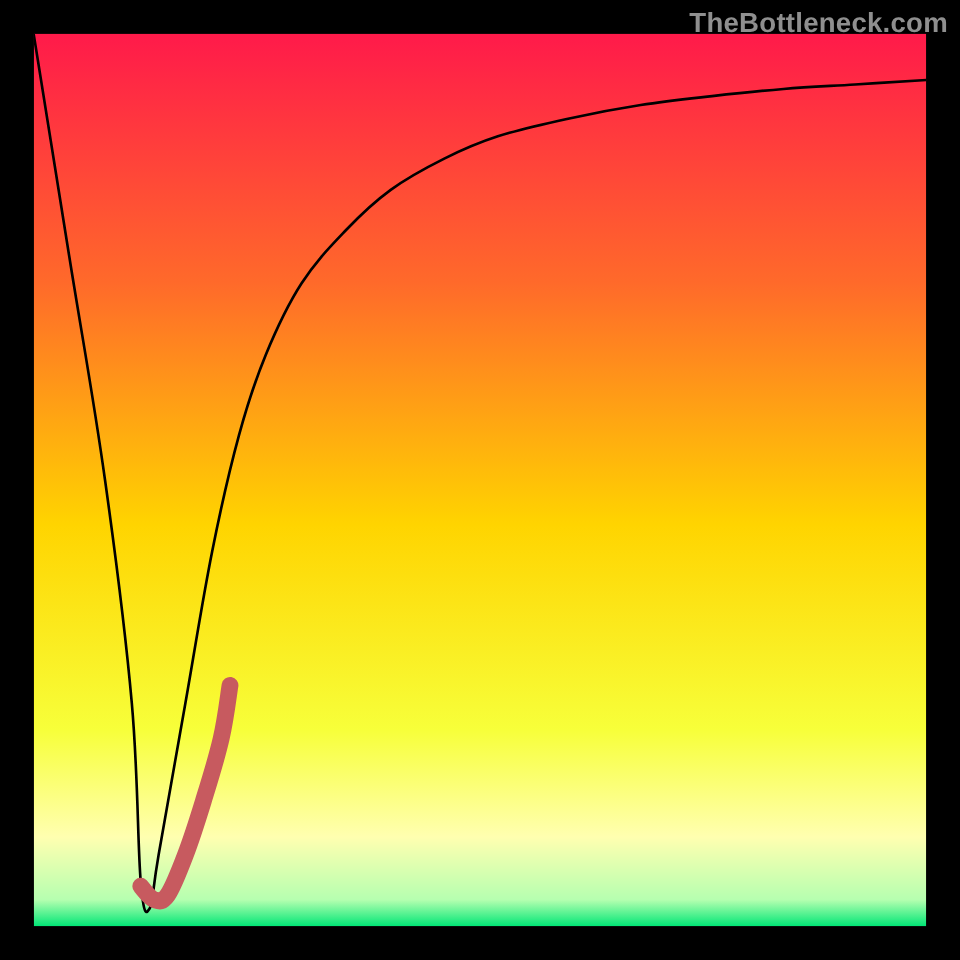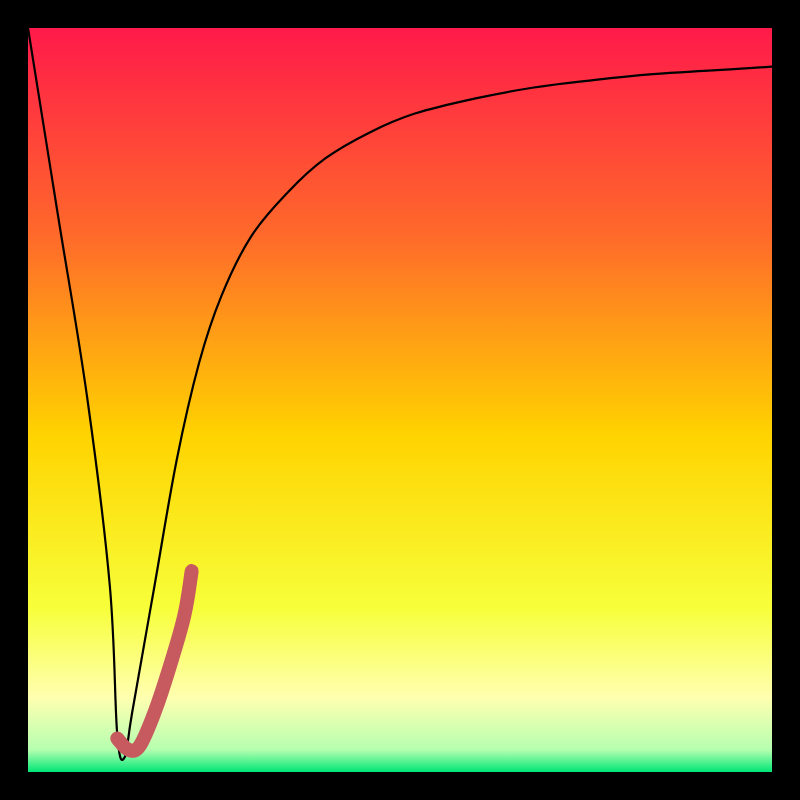--- a/index.html
+++ b/index.html
@@ -54,13 +54,14 @@
           <stop id="g4" offset="90%" stop-color="#ffffb0"></stop>
           <stop id="g5" offset="97%" stop-color="#b6ffb0"></stop>
           <stop id="g6" offset="100%" stop-color="#00e676"></stop>
         </linearGradient>
       </defs>
       <rect x="0" y="0" width="744" height="744" fill="url(#bg)"></rect>
       <path id="curve-path" fill="none" stroke="#000000" stroke-width="2.2" stroke-linecap="round" stroke-linejoin="round" d="M 0 0 C 5.3568 33.48, 19.046400000000002 119.04, 29.76 186 C 40.473600000000005 252.95999999999998, 50.1456 305.04, 59.52 372 C 68.8944 438.96, 76.48320000000001 497.736, 81.84 558 C 87.1968 618.264, 86.6016 675.9984, 89.28 706.8 C 91.9584 737.6016, 94.0416 733.1376, 96.72 729.12 C 99.3984 725.1024, 98.8032 715.2816, 104.16000000000001 684.48 C 109.51680000000002 653.6784, 118.4448 603.5328, 126.48 558 C 134.5152 512.4672, 140.7648 471.696, 148.8 431.52000000000004 C 156.83520000000001 391.34400000000005, 163.0848 364.26239999999996, 171.12 334.79999999999995 C 179.1552 305.33759999999995, 184.0656 290.60639999999995, 193.44 267.84 C 202.8144 245.0736, 211.1472 227.06880000000007, 223.2 208.32000000000005 C 235.25279999999998 189.57120000000003, 247.00799999999998 177.74159999999995, 260.4 163.67999999999995 C 273.792 149.61839999999995, 282.8688 140.91360000000003, 297.6 130.20000000000005 C 312.3312 119.48640000000005, 326.1696 112.19519999999999, 342.24 104.15999999999997 C 358.3104 96.12479999999995, 368.1312 91.58639999999995, 386.88 85.55999999999995 C 405.6288 79.53359999999994, 424.97279999999995 75.36719999999994, 446.4 70.67999999999995 C 467.8272 65.99279999999996, 484.4928 62.86799999999999, 505.92 59.51999999999998 C 527.3472 56.171999999999976, 544.0128000000001 54.49055999999992, 565.44 52.07999999999993 C 586.8672 49.66943999999994, 603.5328 47.86896000000003, 624.9599999999999 46.12800000000004 C 646.3871999999999 44.387040000000056, 663.0528 43.74720000000003, 684.48 42.408000000000015 C 705.9072 41.0688, 733.2864 39.35759999999999, 744 38.68799999999999"></path>
       <path id="highlight-path" fill="none" stroke="#c75a5f" stroke-width="14" stroke-linecap="round" stroke-linejoin="round" d="M 89.28 710.52 C 91.28880000000001 712.5287999999999, 96.42240000000001 720.3408, 100.44000000000001 721.68 C 104.45760000000001 723.0192, 106.91279999999999 724.6560000000001, 111.6 717.96 C 116.2872 711.264, 121.1232 698.5416, 126.48 684.48 C 131.8368 670.4184, 136.00320000000002 657.2496, 141.36 639.84 C 146.7168 622.4304000000001, 152.2224 605.1696, 156.23999999999998 587.76 C 160.25759999999997 570.3504, 162.3408 551.1552, 163.68 543.12"></path>
     </svg>
   </div>
+  <div class="watermark">TheBottleneck.com</div>
 </div>
 
 </body></html>

